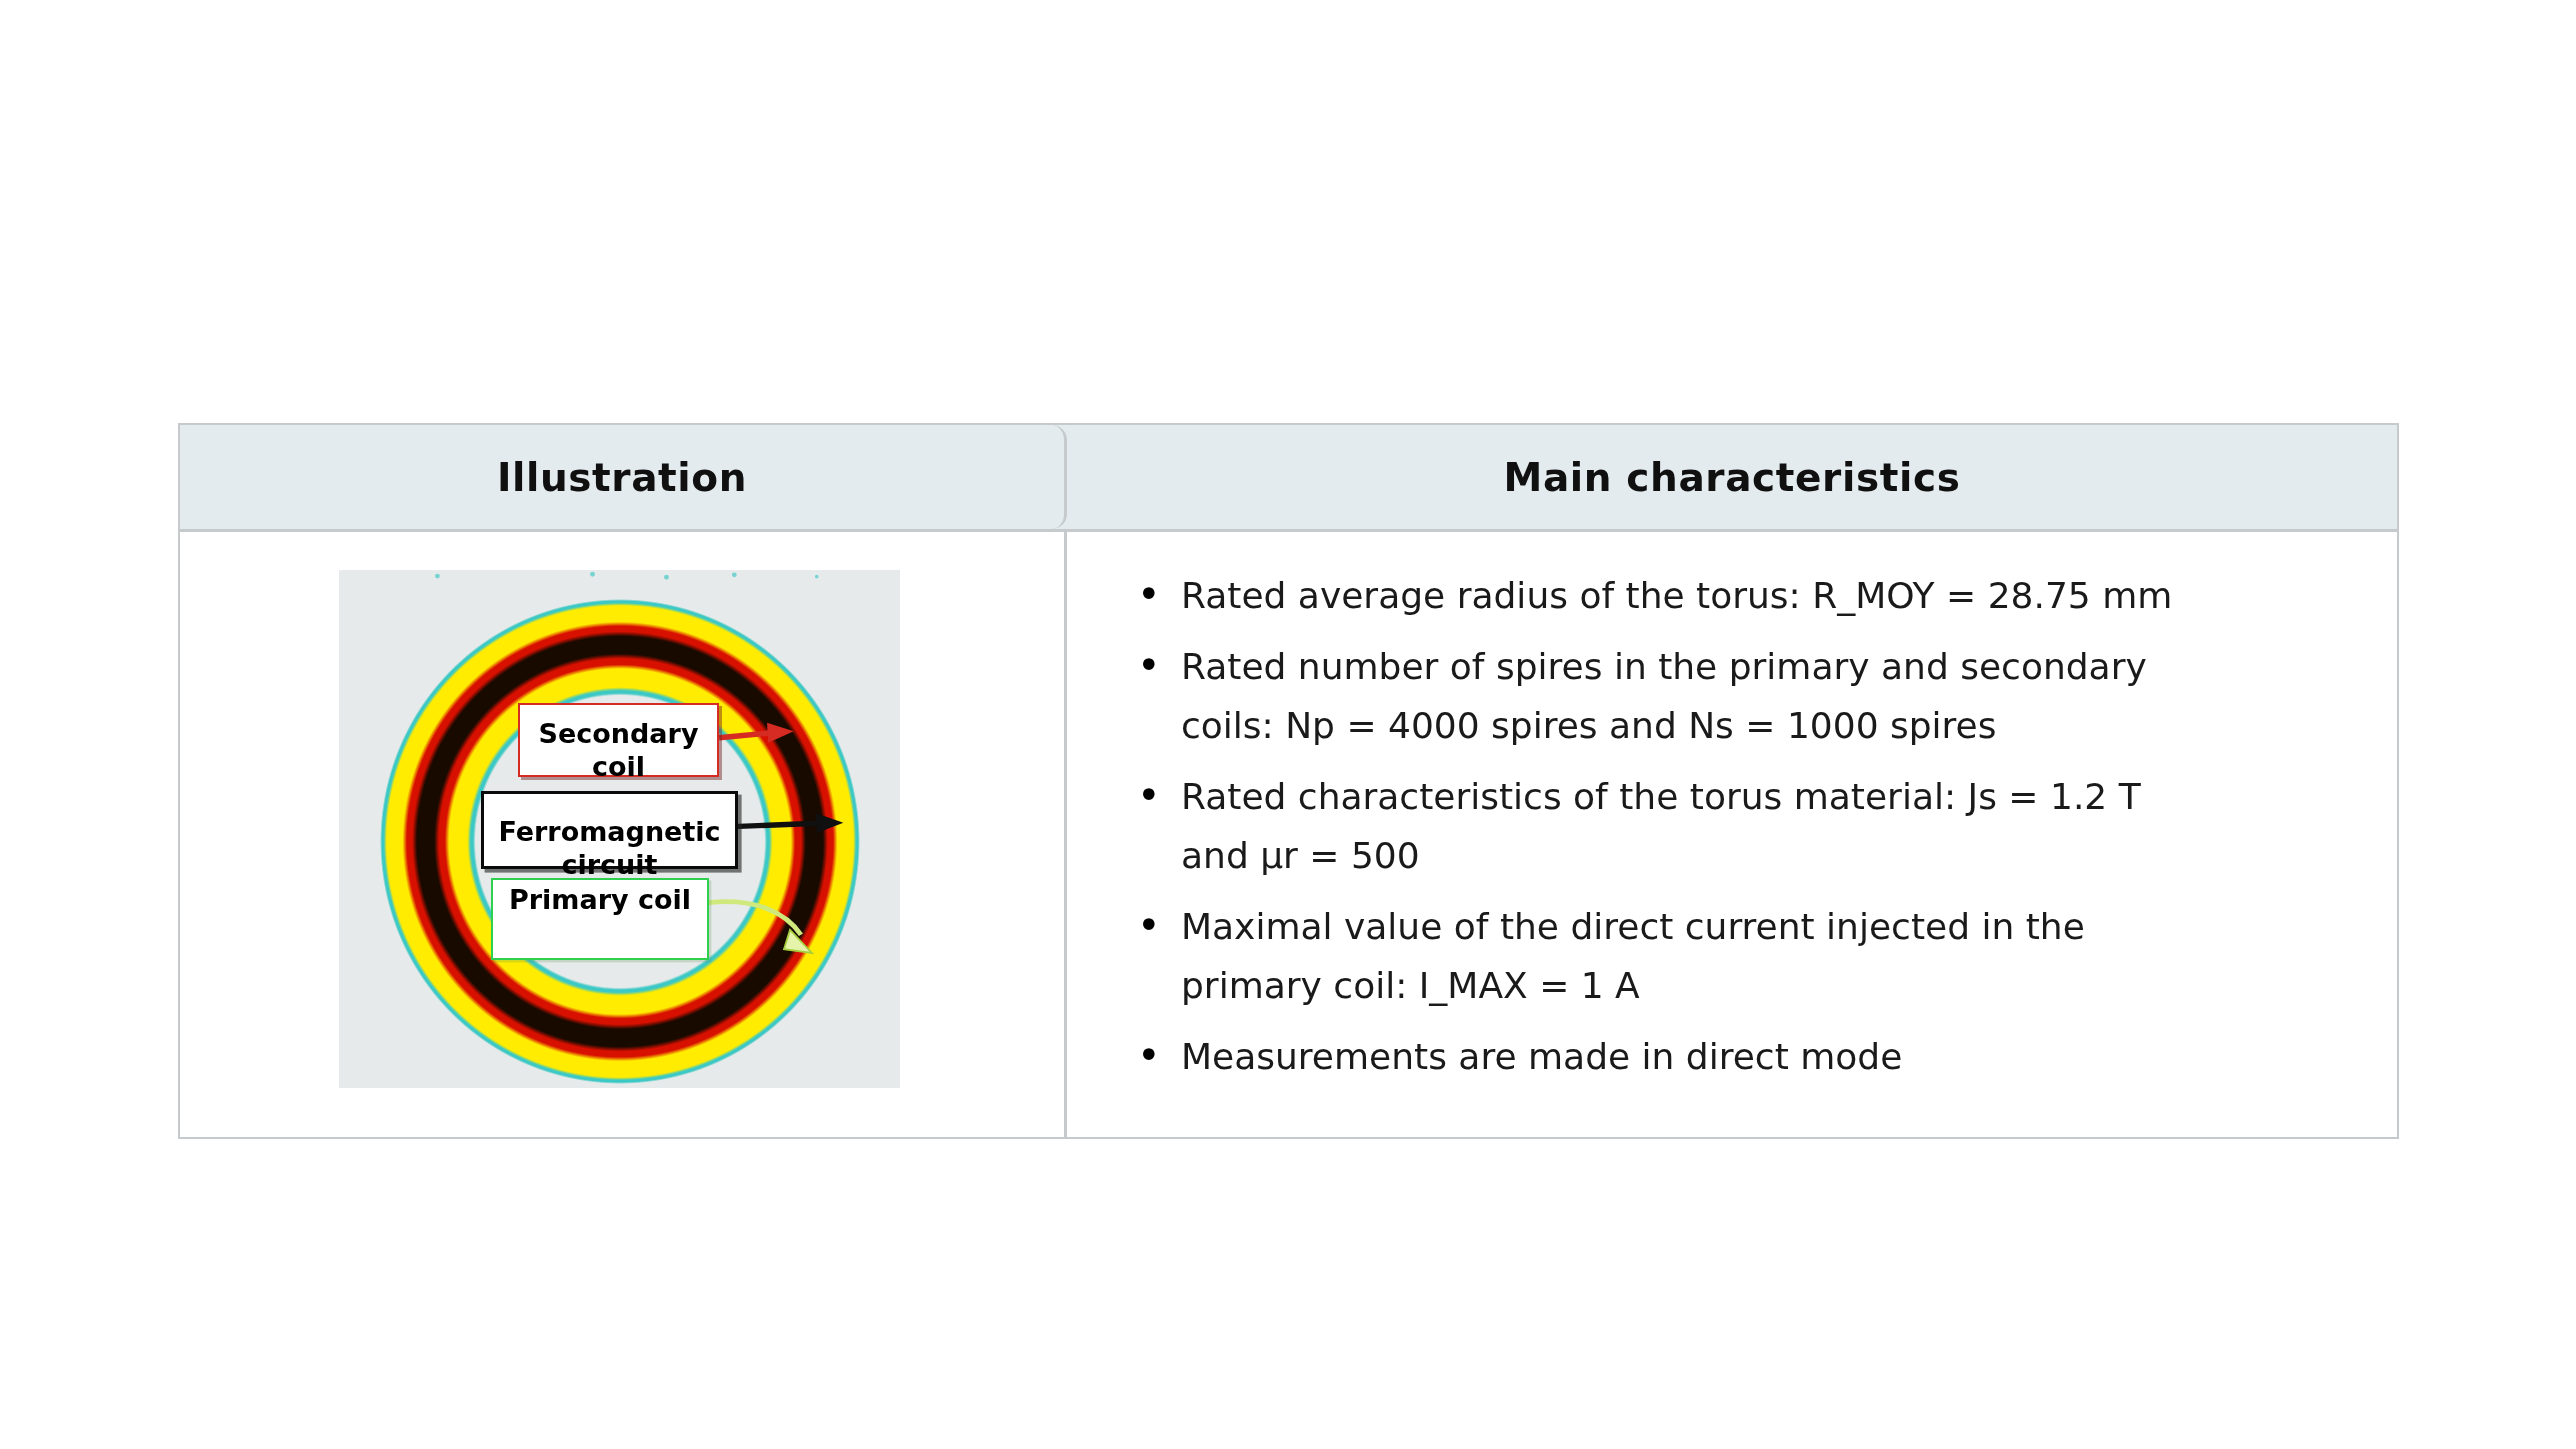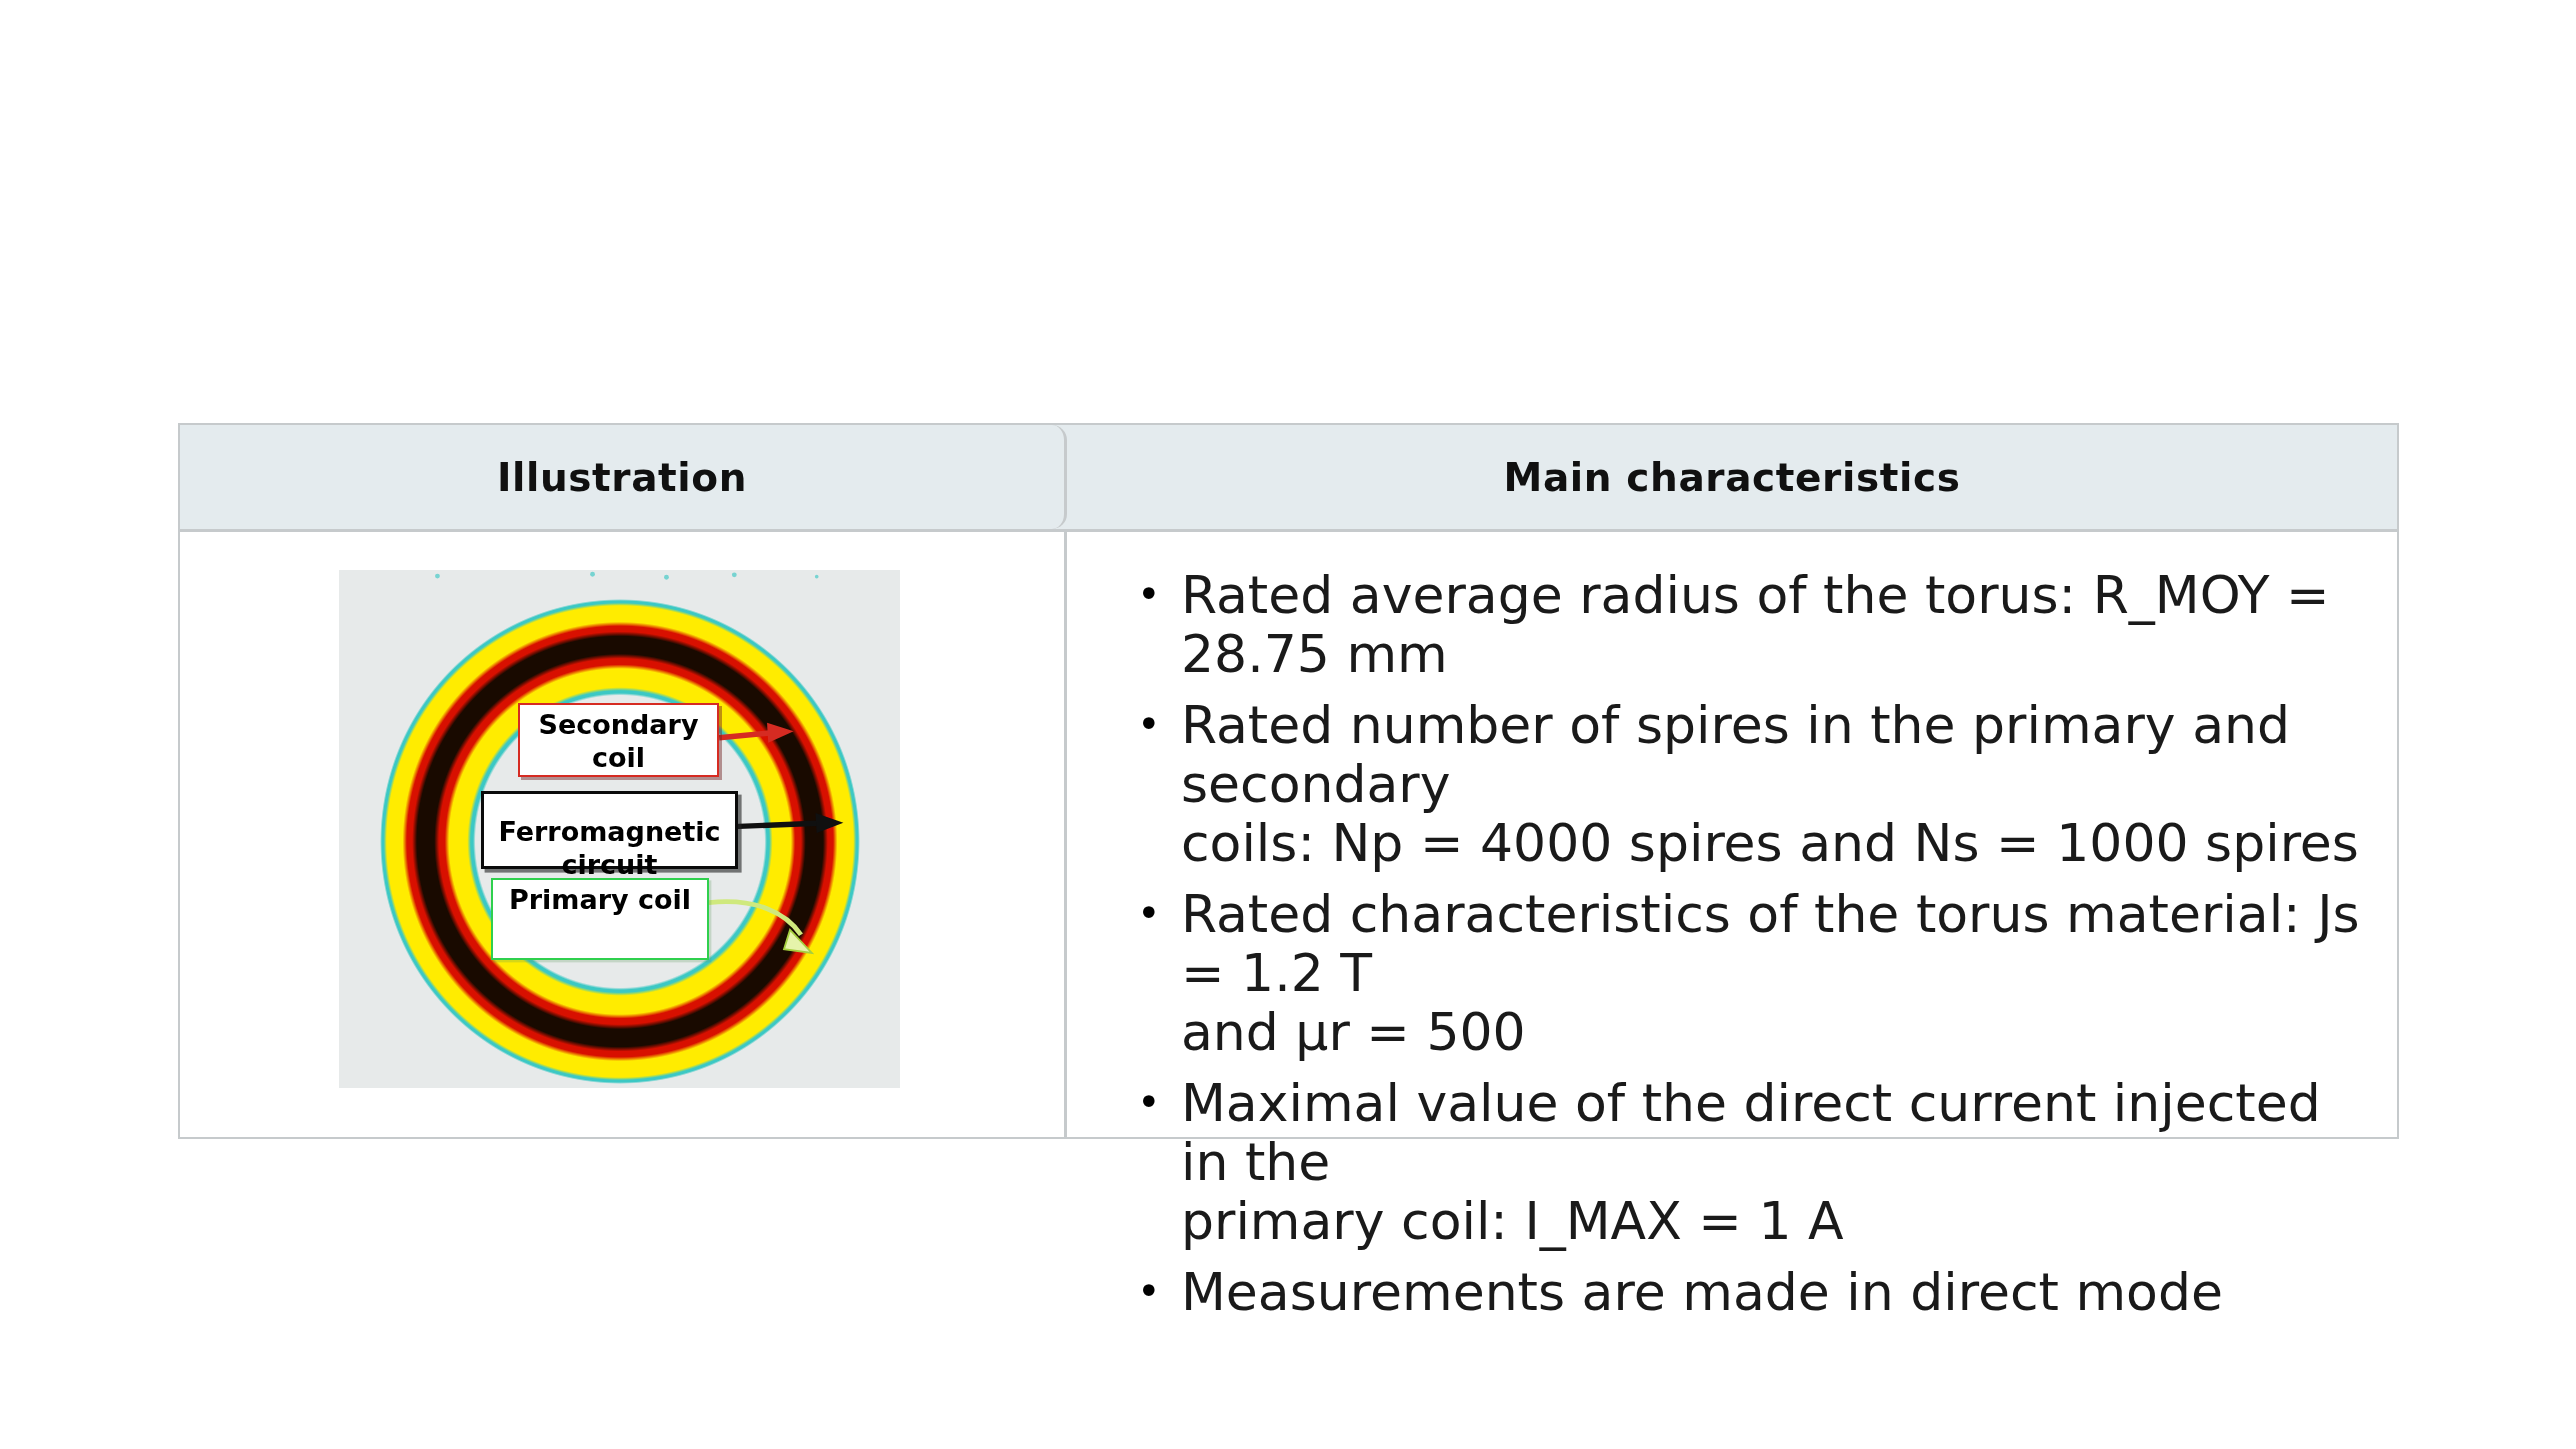--- a/index.html
+++ b/index.html
@@ -27,41 +27,41 @@
   }
   .hdr-row{display:flex;height:107px;box-sizing:border-box;
     background:var(--c-headerbg);border-bottom:3.6px solid var(--c-border);}
   .hcell{display:flex;align-items:center;justify-content:center;
     font-weight:bold;font-size:39px;color:#101010;box-sizing:border-box;letter-spacing:0.6px;border-radius:15px;}
   .hcell.left{width:887px;border-right:3px solid var(--c-border);}
   .hcell.right{flex:1;}
   .body-row{display:flex;height:605px;}
   .cell-illu{width:887px;border-right:3px solid var(--c-border);box-sizing:border-box;position:relative;background:#fff;}
   .cell-main{flex:1;box-sizing:border-box;padding:34px 24px 0 58px;}
-  ul.chars{list-style:none;margin:0;padding:0;font-size:52px;line-height:59px;color:var(--c-text);}
+  ul.chars{list-style:none;margin:0;padding:0;font-size:36px;line-height:59px;color:var(--c-text);}
   ul.chars li{position:relative;padding-left:56px;margin-bottom:12px;white-space:pre-line;}
   ul.chars li::before{content:"\2022";position:absolute;left:12px;top:-1.2px;font-size:40px;color:#000;}
   .illu{position:absolute;left:159px;top:38px;width:561px;height:518px;background:var(--c-illubg);}
   .ring{
     position:absolute;left:41px;top:29px;width:480px;height:485px;border-radius:50%;
     background:radial-gradient(closest-side,
       var(--c-illubg) 0 60.2%,
       var(--c-ringcyan) 61.2% 62.2%,
       var(--c-ringyellow) 63.6% 71.2%,
       var(--c-ringred) 73% 75.4%,
       var(--c-ringblack) 77.4% 84.6%,
       var(--c-ringred) 86.6% 88.8%,
       var(--c-ringyellow) 90.6% 97.2%,
       var(--c-ringcyan) 98.4% 99.2%,
       rgba(231,234,234,0) 100%);
   }
   .lbl{position:absolute;background:#ffffff;font-weight:bold;text-align:center;color:#000;
     white-space:pre-line;box-sizing:border-box;font-family:"DejaVu Sans","Liberation Sans",sans-serif;}
   .lbl.secondary{left:179px;top:133px;width:201px;height:74px;border:2.4px solid var(--c-red);
-    font-size:27px;line-height:33px;padding-top:3px;box-shadow:3px 3px 0 rgba(110,30,30,.45);}
+    font-size:27px;line-height:33px;padding-top:12px;box-shadow:3px 3px 0 rgba(110,30,30,.45);}
   .lbl.ferro{left:142px;top:221px;width:257px;height:78px;border:3px solid var(--c-black);
     font-size:27px;line-height:33px;padding-top:21px;box-shadow:3.6px 3.6px 0 rgba(35,35,35,.6);}
   .lbl.primary{left:152px;top:308px;width:218px;height:82px;border:2.4px solid var(--c-green);
     font-size:27px;line-height:33px;padding-top:3px;box-shadow:2.4px 2.4px 0 rgba(90,150,90,.25);}
   svg.arrows{position:absolute;left:0;top:0;width:561px;height:518px;}
 </style>
 </head>
 <body>
 
 <div class="tbl">

